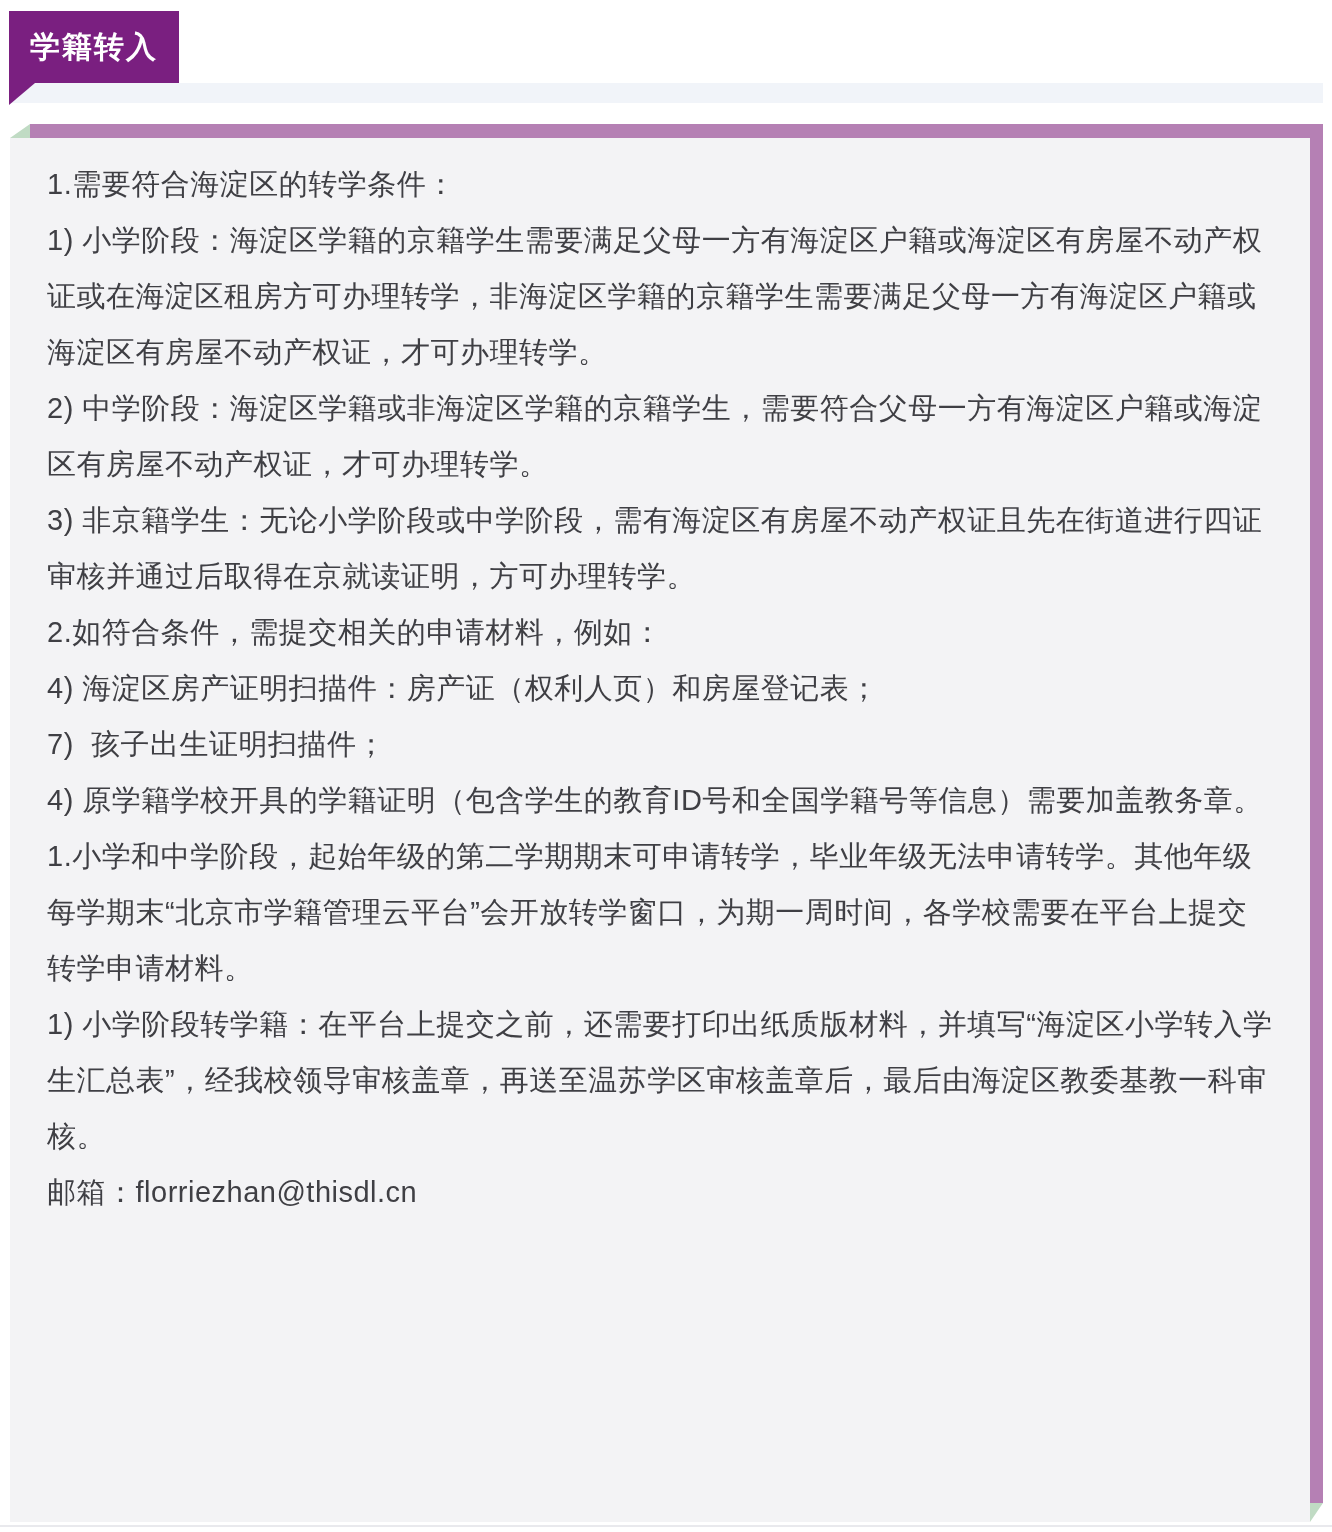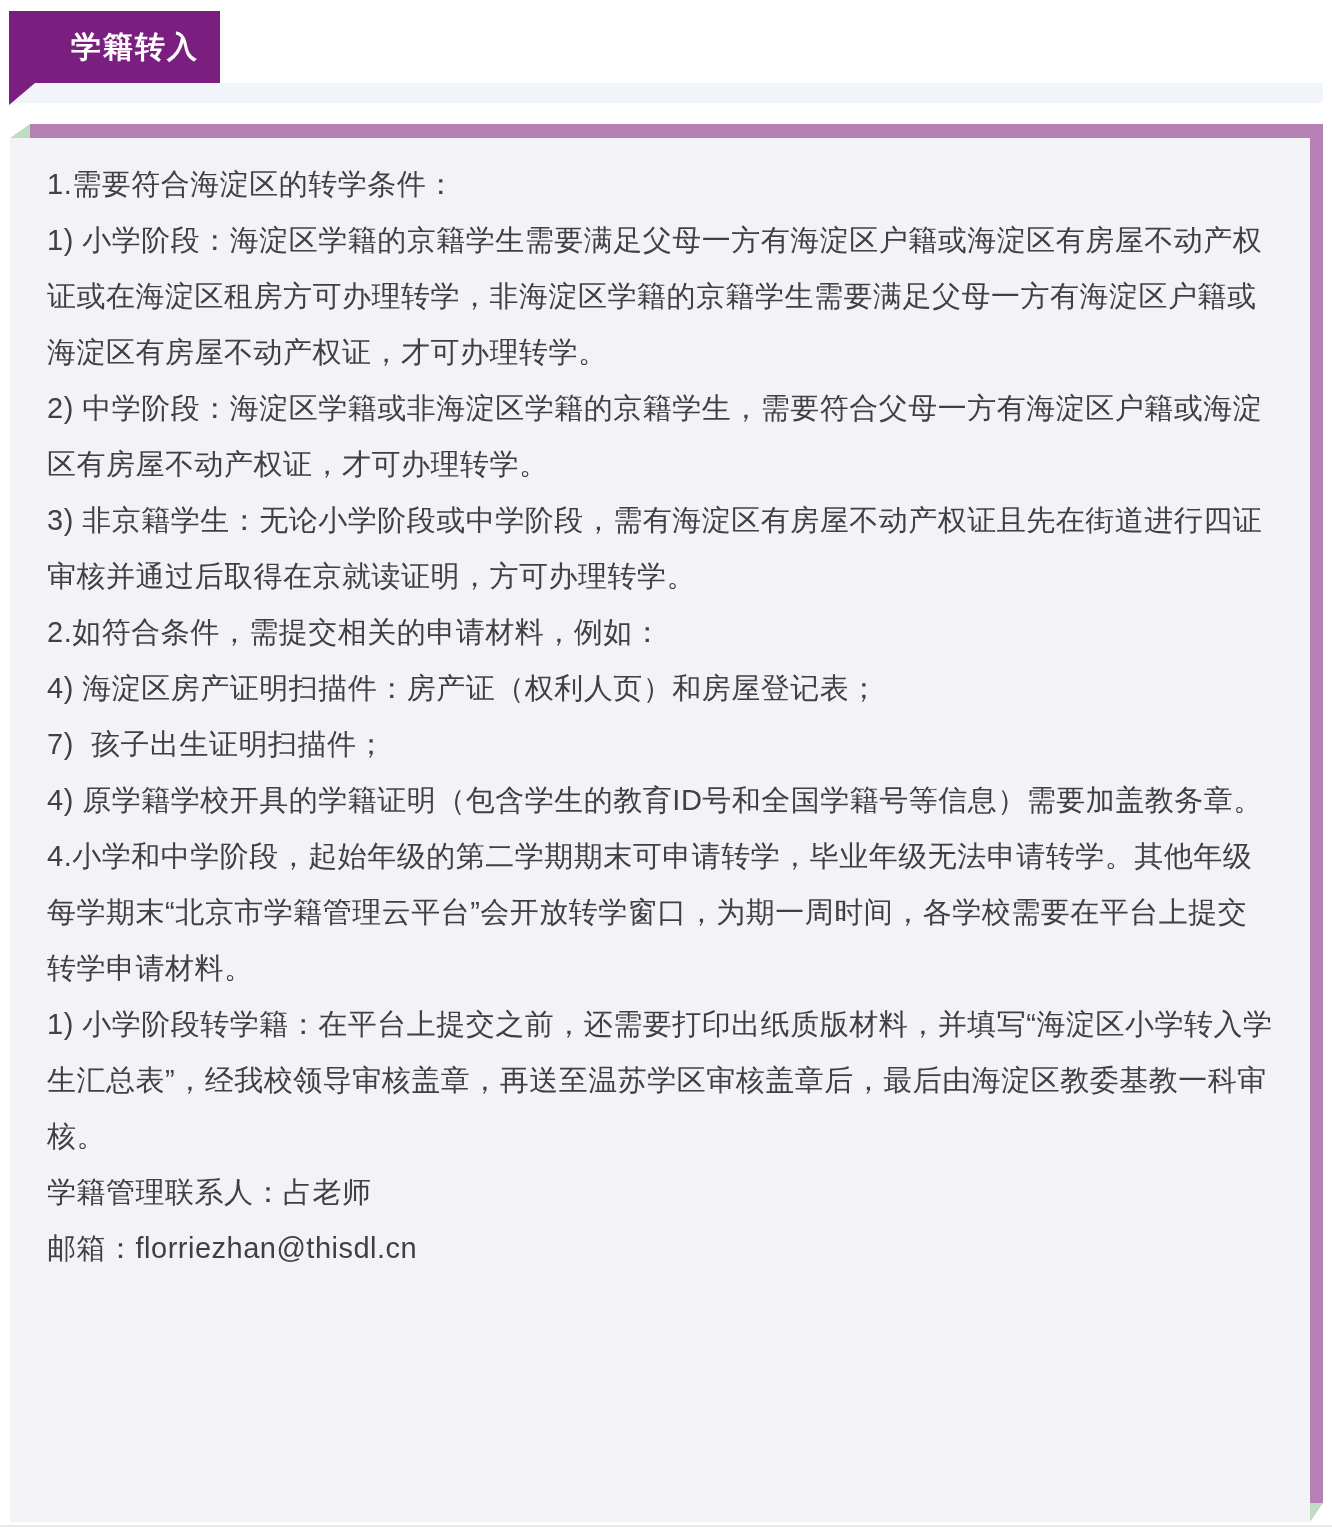--- a/index.html
+++ b/index.html
@@ -12,21 +12,21 @@
     overflow: hidden;
   }
   
   .tab {
     position: absolute;
     left: 9px; top: 11px;
     width: 170px; height: 72px;
     background: var(--tab_purple, #7a1f80);
     color: #ffffff;
     display: flex; align-items: center; justify-content: center;
-    font-size: 30px; font-weight: 700; letter-spacing: 2px; padding-left: 41px;
+    font-size: 30px; font-weight: 700; letter-spacing: 2px;
   }
   .band {
     position: absolute;
     left: 9px; top: 83px;
     width: 1314px; height: 20px;
     background: var(--band_gray, #f1f4f9);
   }
   .tab-fold {
     position: absolute;
     left: 9px; top: 83px;
@@ -103,20 +103,19 @@
 <div class="card">
   <div>
       <p class="para">1.需要符合海淀区的转学条件：</p>
       <p class="para">1) 小学阶段：海淀区学籍的京籍学生需要满足父母一方有海淀区户籍或海淀区有房屋不动产权证或在海淀区租房方可办理转学，非海淀区学籍的京籍学生需要满足父母一方有海淀区户籍或海淀区有房屋不动产权证，才可办理转学。</p>
       <p class="para">2) 中学阶段：海淀区学籍或非海淀区学籍的京籍学生，需要符合父母一方有海淀区户籍或海淀区有房屋不动产权证，才可办理转学。</p>
       <p class="para">3) 非京籍学生：无论小学阶段或中学阶段，需有海淀区有房屋不动产权证且先在街道进行四证审核并通过后取得在京就读证明，方可办理转学。</p>
       <p class="para">2.如符合条件，需提交相关的申请材料，例如：</p>
       <p class="para">4) 海淀区房产证明扫描件：房产证（权利人页）和房屋登记表；</p>
       <p class="para">7)  孩子出生证明扫描件；</p>
       <p class="para">4) 原学籍学校开具的学籍证明（包含学生的教育ID号和全国学籍号等信息）需要加盖教务章。</p>
-      <p class="para">4.小学和中学阶段，起始年级的第二学期期末可申请转学，毕业年级无法申请转学。其他年级每学期末“北京市学籍管理云平台”会开放转学窗口，为期一周时间，各学校需要在平台上提交转学申请材料。</p>
+      <p class="para">1.小学和中学阶段，起始年级的第二学期期末可申请转学，毕业年级无法申请转学。其他年级每学期末“北京市学籍管理云平台”会开放转学窗口，为期一周时间，各学校需要在平台上提交转学申请材料。</p>
       <p class="para">1) 小学阶段转学籍：在平台上提交之前，还需要打印出纸质版材料，并填写“海淀区小学转入学生汇总表”，经我校领导审核盖章，再送至温苏学区审核盖章后，最后由海淀区教委基教一科审核。</p>
     </div>
-  <p class="para"><span>学籍管理联系人：</span><span>占老师</span></p>
   <p class="para"><span>邮箱：</span><span>florriezhan@thisdl.cn</span></p>
 </div>
 
 <div class="bottom-divider"></div>
 
 </body></html>

